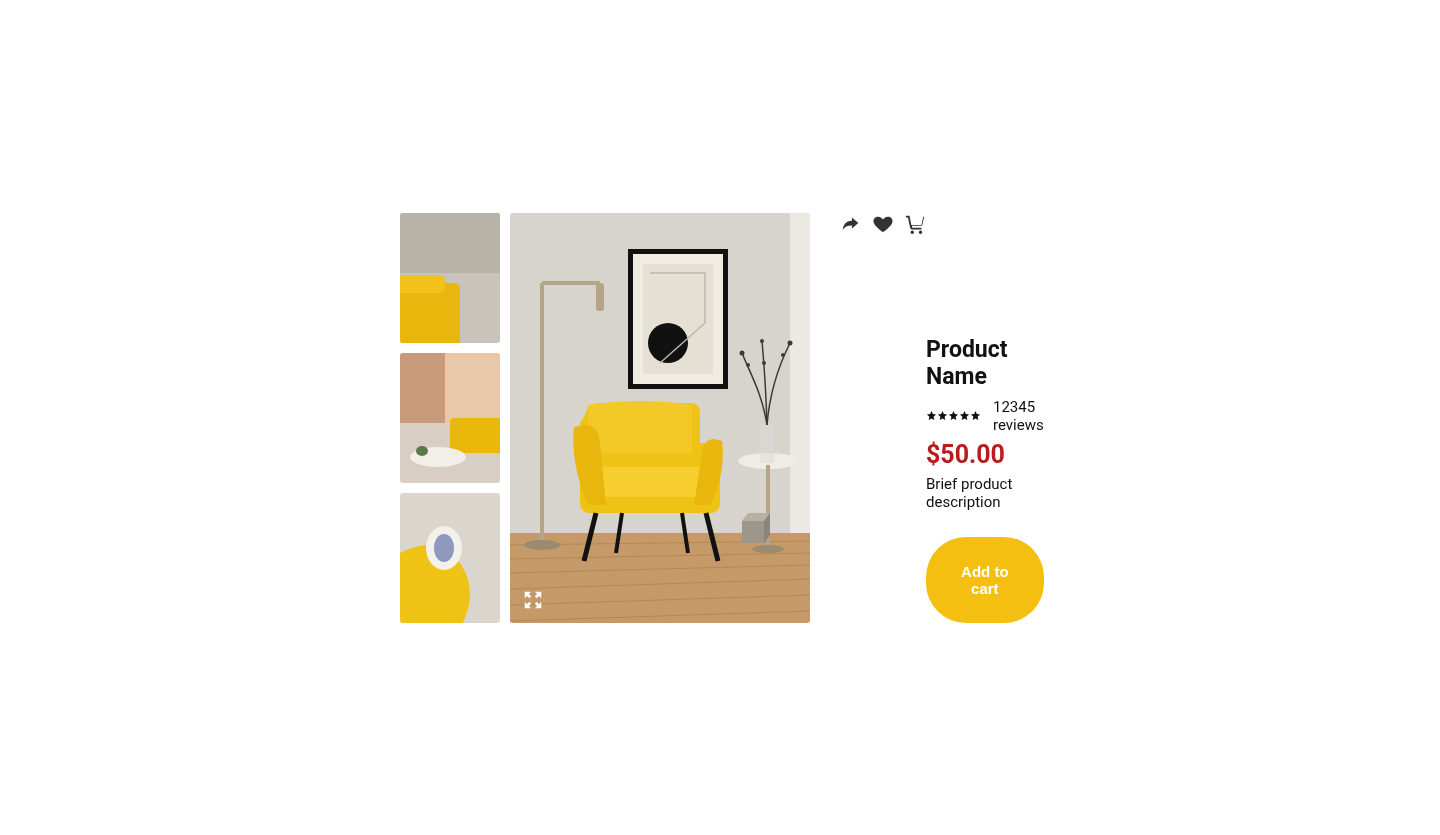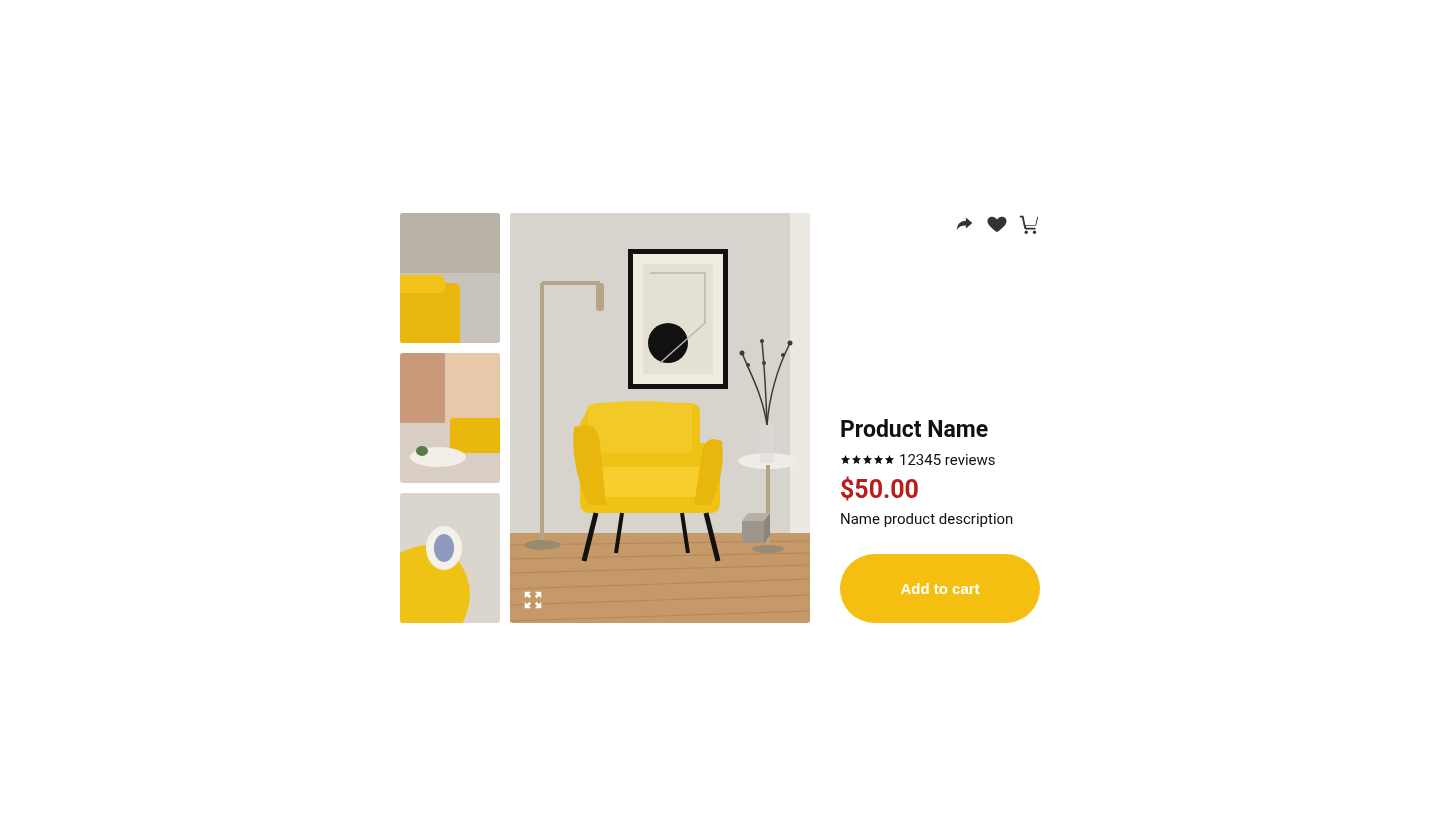--- a/index.html
+++ b/index.html
@@ -44,21 +44,21 @@
     bottom: 12px;
     width: 22px;
     height: 22px;
     color: #fff;
     cursor: pointer;
   }
   .info-col {
     width: 200px;
     margin-left: 20px;
     display: flex;
-    flex-direction: column;
+    flex-direction: row;
     height: 410px;
   }
   .actions-top {
     display: flex;
     justify-content: flex-end;
     gap: 10px;
     color: #333;
   }
   .actions-top .ico {
     width: 22px;
@@ -70,21 +70,21 @@
   }
   .title {
     font-size: 23px;
     font-weight: 700;
     color: #111;
     margin-bottom: 8px;
   }
   .rating-row {
     display: flex;
     align-items: center;
-    gap: 4px;
+    gap: 12px;
     margin-bottom: 6px;
   }
   .stars { display: flex; gap: 0px; }
   .star {
     width: 11px;
     height: 11px;
     fill: #111;
   }
   .reviews {
     font-size: 15px;
@@ -261,18 +261,18 @@
           <svg class="star" viewBox="0 0 24 24">
               <path d="M12 2l2.9 6.9L22 10l-5.5 4.8L18.2 22 12 18.3 5.8 22l1.7-7.2L2 10l7.1-1.1L12 2z"></path>
             </svg>
           <svg class="star" viewBox="0 0 24 24">
               <path d="M12 2l2.9 6.9L22 10l-5.5 4.8L18.2 22 12 18.3 5.8 22l1.7-7.2L2 10l7.1-1.1L12 2z"></path>
             </svg>
         </span>
         <span class="reviews">12345 reviews</span>
       </div>
       <div class="price">$50.00</div>
-      <div class="desc">Name product description</div>
+      <div class="desc">Brief product description</div>
       <button class="add-btn">Add to cart</button>
     </div>
   </div>
 
 </div>
 
 </body></html>

